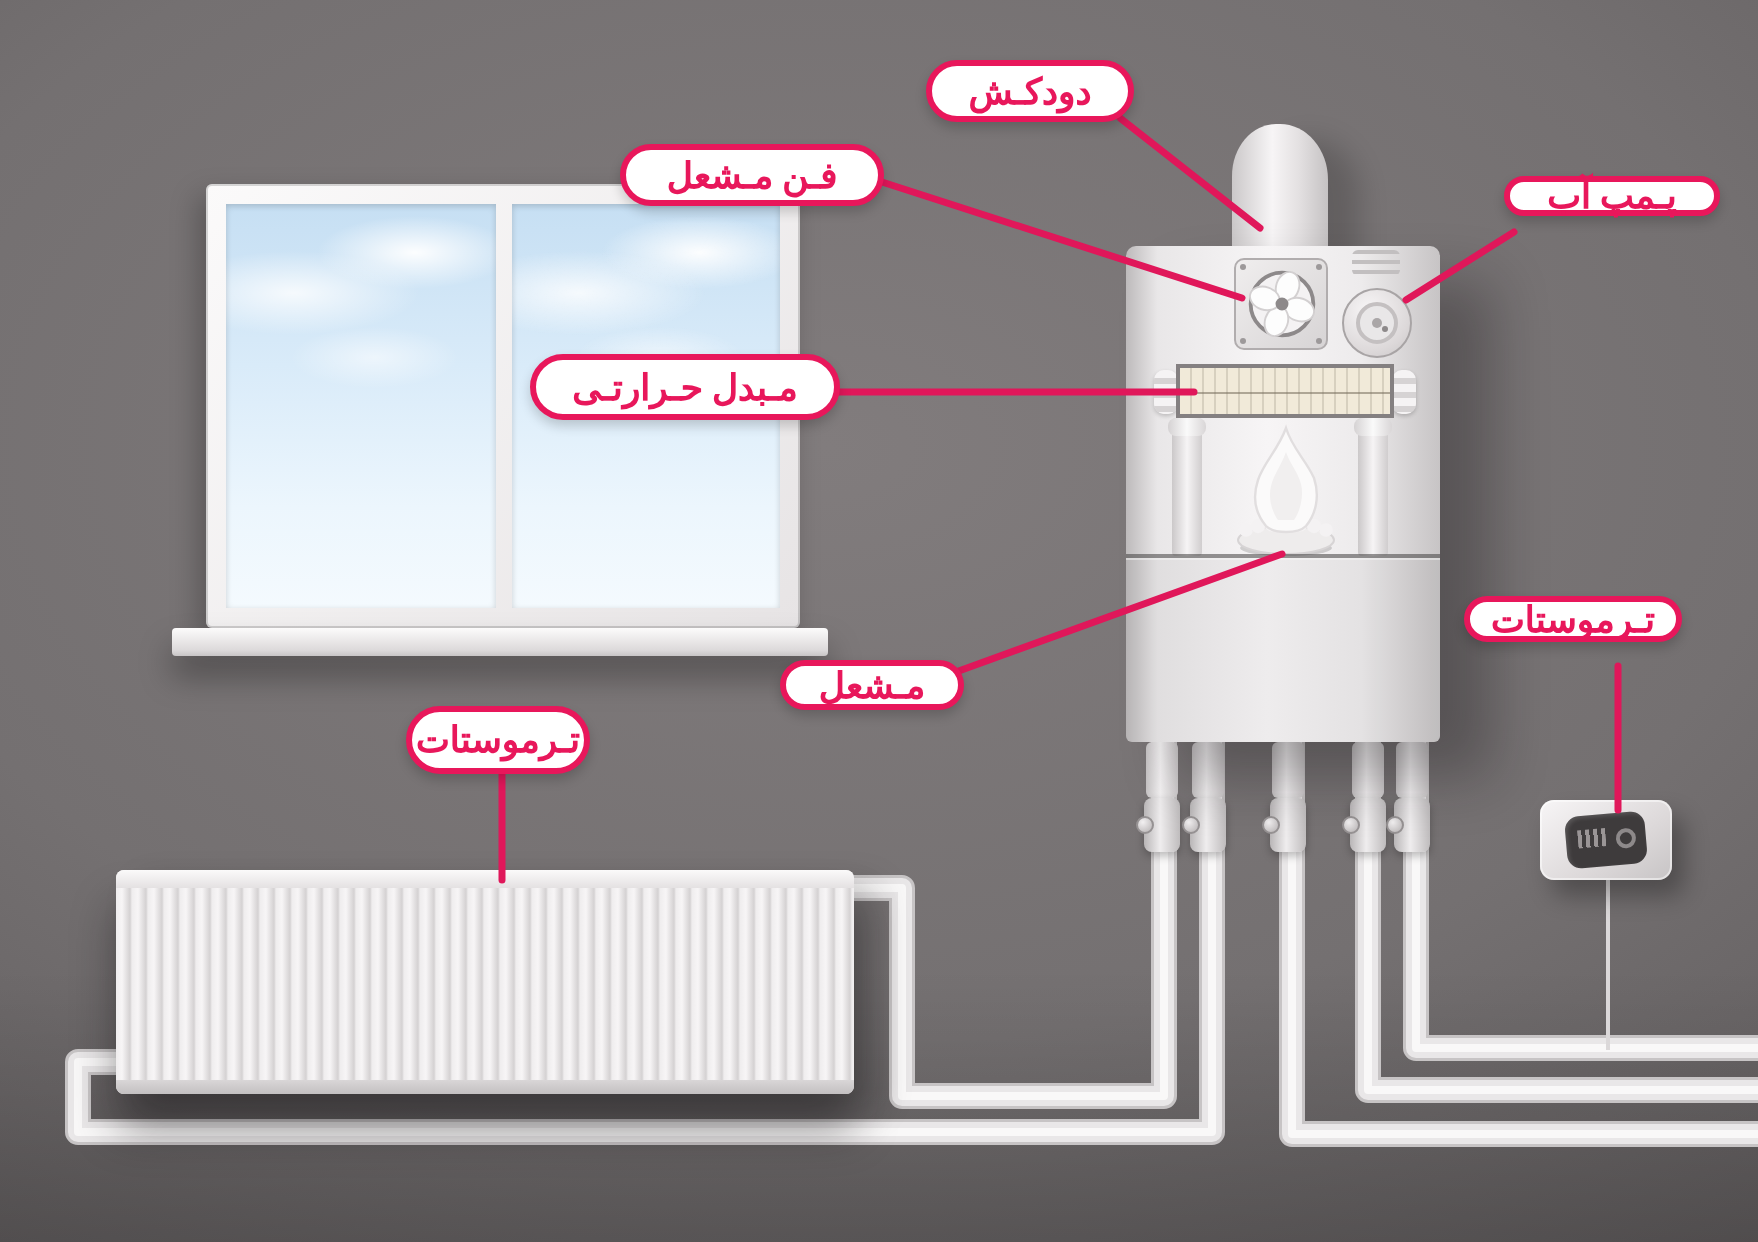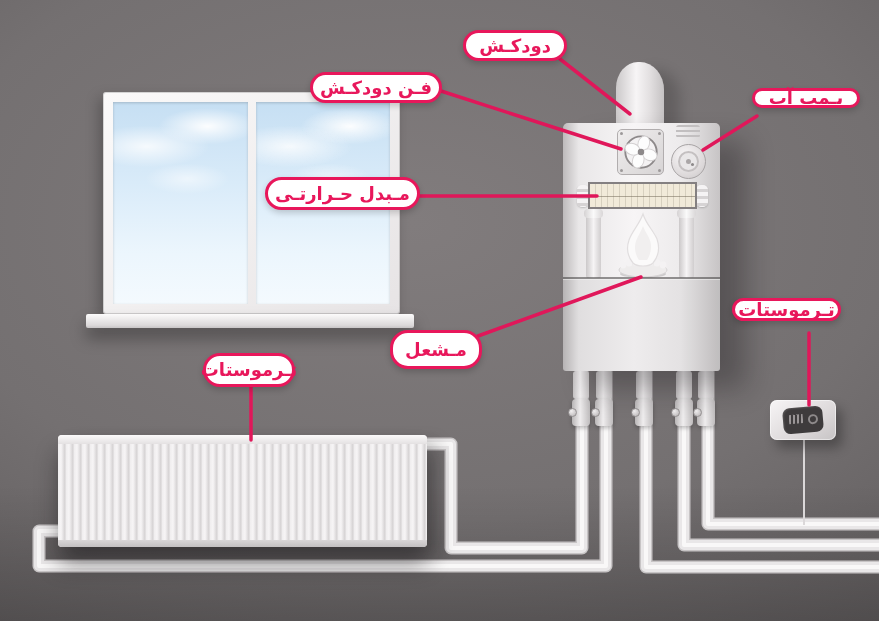--- a/index.html
+++ b/index.html
@@ -151,20 +151,21 @@
   }
 
   
   .pill{
     position:absolute;box-sizing:border-box;
     background:#ffffff;border:3px solid #e8175b;border-radius:18px;
     color:#e8175b;font-weight:bold;font-size:18px;line-height:1;
     display:flex;align-items:center;justify-content:center;
     direction:rtl;white-space:nowrap;z-index:9;
     box-shadow:0 3px 6px rgba(0,0,0,0.18);
+    font-family:Liberation Serif, serif;
   }
   svg.layer{position:absolute;left:0;top:0;}
 </style>
 </head>
 <body>
 
 <div class="scene">
 
   <div class="abs window-frame">
     <div class="pane"></div>
@@ -271,19 +272,19 @@
       <line x1="441" y1="91" x2="621" y2="149"></line>
       <line x1="757" y1="116" x2="703" y2="150"></line>
       <line x1="419" y1="196" x2="597" y2="196"></line>
       <line x1="478" y1="336" x2="641" y2="277"></line>
       <line x1="251" y1="387" x2="251" y2="440"></line>
       <line x1="809" y1="333" x2="809" y2="405"></line>
     </g>
   </svg>
 
   <div class="pill" style="left:463px;top:30px;width:104px;height:31px">دودکـش</div>
-  <div class="pill" style="left:310px;top:72px;width:132px;height:31px">فـن دودکـش</div>
+  <div class="pill" style="left:310px;top:72px;width:132px;height:31px">فـن مـشعل</div>
   <div class="pill" style="left:752px;top:88px;width:108px;height:20px">پـمپ آب</div>
   <div class="pill" style="left:265px;top:177px;width:155px;height:33px">مـبدل حـرارتـی</div>
-  <div class="pill" style="left:390px;top:330px;width:92px;height:39px">مـشعل</div>
+  <div class="pill" style="left:390px;top:330px;width:92px;height:25px">مـشعل</div>
   <div class="pill" style="left:203px;top:353px;width:92px;height:34px">تـرموستات</div>
   <div class="pill" style="left:732px;top:298px;width:109px;height:23px">تـرموستات</div>
 </div>
 
 </body></html>

